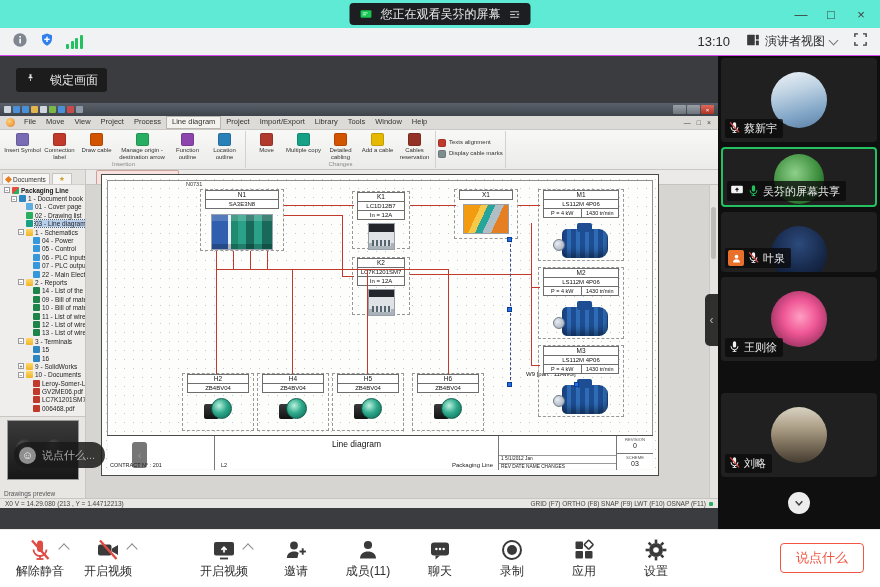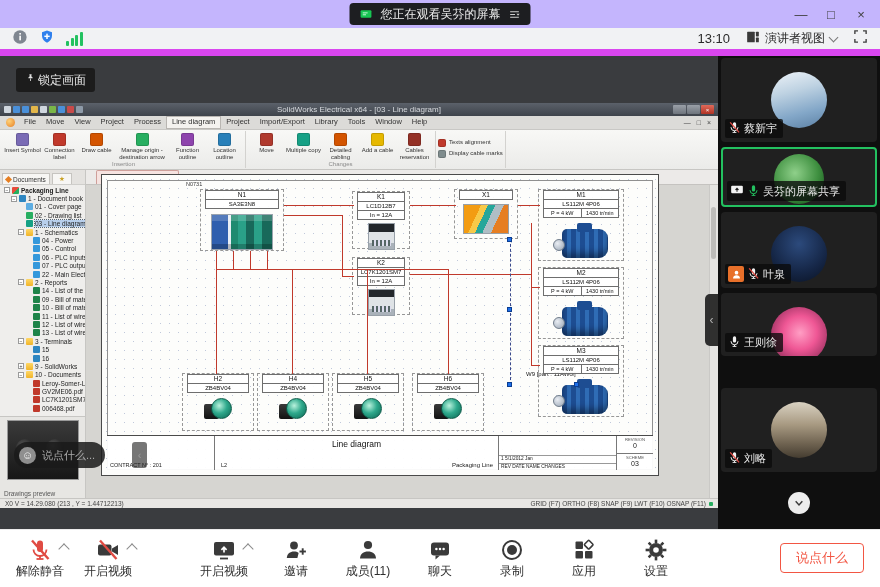--- a/index.html
+++ b/index.html
@@ -1,37 +1,37 @@
 <!DOCTYPE html>
 <html><head>
 <meta charset="utf-8">
 <style>
   html,body{margin:0;padding:0;background:#ccc}
   #app{position:relative;width:880px;height:587px;background:#fff;overflow:hidden;
        font-family:"Liberation Sans",sans-serif;-webkit-font-smoothing:antialiased}
   
-  .titlebar{position:absolute;top:0;left:0;right:0;height:28px;background:#c4b5fd}
+  .titlebar{position:absolute;top:0;left:0;right:0;height:28px;background:#5eead4}
   .pill{position:absolute;left:50%;top:3px;transform:translateX(-50%);height:22px;background:#1d1e21;
         border-radius:4px;display:flex;align-items:center;gap:7px;padding:0 9px;color:#f0f0f0;font-size:12px}
   .pill svg{display:block}
   .win-controls{position:absolute;right:4px;top:0;height:28px;display:flex}
   .win-btn{width:30px;height:28px;display:flex;align-items:center;justify-content:center;color:#404040;font-size:13px}
   
-  .infobar{position:absolute;top:28px;left:0;right:0;height:28px;background:#f1f2f4;border-bottom:7px solid #d946ef;
+  .infobar{position:absolute;top:28px;left:0;right:0;height:28px;background:#f1f2f4;border-bottom:1px solid #d946ef;
            display:flex;align-items:center;padding:0 12px;gap:11px;box-sizing:border-box}
   .ib-right{margin-left:auto;display:flex;align-items:center;gap:16px}
   .time{font-size:13px;color:#2a2a2a}
   .viewmode{display:flex;align-items:center;gap:5px;font-size:12px;color:#2a2a2a}
   .caret-down{width:6px;height:6px;border-right:1.4px solid #777;border-bottom:1.4px solid #777;transform:rotate(45deg);margin-top:-3px}
   .sigbars{display:flex;align-items:flex-end;gap:1.5px;height:14px}
   .sigbars i{width:3px;background:#23c160;border-radius:1px}
   
   .main{position:absolute;top:56px;left:0;width:880px;height:474px;display:flex}
   .share{position:relative;width:718px;height:474px;background:#3a3c3f;overflow:hidden}
-  .lockbtn{position:absolute;left:16px;top:12px;height:24px;display:flex;align-items:center;gap:2px;
+  .lockbtn{position:absolute;left:16px;top:12px;height:24px;display:flex;align-items:center;gap:14px;
            background:rgba(24,24,24,.88);border-radius:3px;padding:0 9px;color:#e6e6e6;font-size:12px;z-index:5}
   .chatover{position:absolute;left:14px;top:386px;height:26px;display:flex;align-items:center;gap:6px;
             background:rgba(26,26,26,.85);border-radius:13px;padding:0 10px 0 5px;z-index:6}
   .chatface{width:17px;height:17px;border-radius:50%;background:#8f8f8f;color:#f2f2f2;font-size:11px;
             display:flex;align-items:center;justify-content:center}
   .chattext{color:#a9a9a9;font-size:11px}
   .chatcollapse{position:absolute;left:132px;top:386px;width:15px;height:26px;background:rgba(26,26,26,.6);
             border-radius:3px;color:#999;font-size:11px;display:flex;align-items:center;justify-content:center;z-index:6}
   .collapsetab{position:absolute;right:0;top:238px;width:13px;height:52px;background:rgba(28,28,28,.9);
             border-radius:5px 0 0 5px;color:#b5b5b5;font-size:12px;display:flex;align-items:center;justify-content:center;z-index:6}
@@ -263,21 +263,20 @@
               <i style="background: rgb(207, 214, 222);"></i>
               <i style="background: rgb(74, 144, 217);"></i>
               <i style="background: rgb(74, 144, 217);"></i>
               <i style="background: rgb(226, 182, 74);"></i>
               <i style="background: rgb(207, 214, 222);"></i>
               <i style="background: rgb(122, 182, 72);"></i>
               <i style="background: rgb(74, 144, 217);"></i>
               <i style="background: rgb(201, 74, 74);"></i>
               <i style="background: rgb(142, 154, 168);"></i>
             </div>
-          <div class="sw-title-text">SolidWorks Electrical x64 - [03 - Line diagram]</div>
           <div class="sw-winbtns">
               <i></i>
               <i></i>
               <i class="close">×</i>
             </div>
         </div>
         <div class="sw-menu">
           <span class="sw-logo"></span>
           <span id="sw-menus" style="display:flex">
               <div class="sw-menu-item">File</div>
@@ -694,40 +693,40 @@
               </svg></span>
             <span><svg width="13" height="13" viewBox="0 0 24 24">
                 <rect x="9" y="2.5" width="6" height="11.5" rx="3" fill="#23c160"></rect>
                 <path d="M5.5 11.5a6.5 6.5 0 0 0 13 0" fill="none" stroke="#23c160" stroke-width="1.8"></path>
                 <line x1="12" y1="18" x2="12" y2="21" stroke="#23c160" stroke-width="1.8"></line>
                 <line x1="8.5" y1="21" x2="15.5" y2="21" stroke="#23c160" stroke-width="1.8"></line>
               </svg></span>
             <span>吴芬的屏幕共享</span>
           </div>
         </div>
-        <div class="tile" style="height: 76px;">
+        <div class="tile" style="height: 60px;">
           <div class="avatar av-night" style="width: 56px; height: 56px; top: 14px;"></div>
           <div class="nametag">
             <span class="hostbadge">
               <svg width="11" height="11" viewBox="0 0 24 24">
                 <circle cx="12" cy="8" r="4" fill="#fff"></circle>
                 <path d="M4.5 20.5c0-4.4 3.3-6.6 7.5-6.6s7.5 2.2 7.5 6.6z" fill="#fff"></path>
               </svg>
             </span>
             <span><svg width="13" height="13" viewBox="0 0 24 24">
                 <rect x="9" y="2.5" width="6" height="11.5" rx="3" fill="#f2f2f2"></rect>
                 <path d="M5.5 11.5a6.5 6.5 0 0 0 13 0" fill="none" stroke="#f2f2f2" stroke-width="1.8"></path>
                 <line x1="12" y1="18" x2="12" y2="21" stroke="#f2f2f2" stroke-width="1.8"></line>
                 <line x1="8.5" y1="21" x2="15.5" y2="21" stroke="#f2f2f2" stroke-width="1.8"></line>
                 <line x1="4" y1="2.5" x2="20.5" y2="21" stroke="#e04b43" stroke-width="2.4"></line>
               </svg></span>
             <span>叶泉</span>
           </div>
         </div>
-        <div class="tile" style="height: 63px;">
+        <div class="tile" style="height: 84px;">
           <div class="avatar av-flower" style="width: 56px; height: 56px; top: 14px;"></div>
           <div class="nametag">
             <span><svg width="13" height="13" viewBox="0 0 24 24">
                 <rect x="9" y="2.5" width="6" height="11.5" rx="3" fill="#f2f2f2"></rect>
                 <path d="M5.5 11.5a6.5 6.5 0 0 0 13 0" fill="none" stroke="#f2f2f2" stroke-width="1.8"></path>
                 <line x1="12" y1="18" x2="12" y2="21" stroke="#f2f2f2" stroke-width="1.8"></line>
                 <line x1="8.5" y1="21" x2="15.5" y2="21" stroke="#f2f2f2" stroke-width="1.8"></line>
               </svg></span>
             <span>王则徐</span>
           </div>

